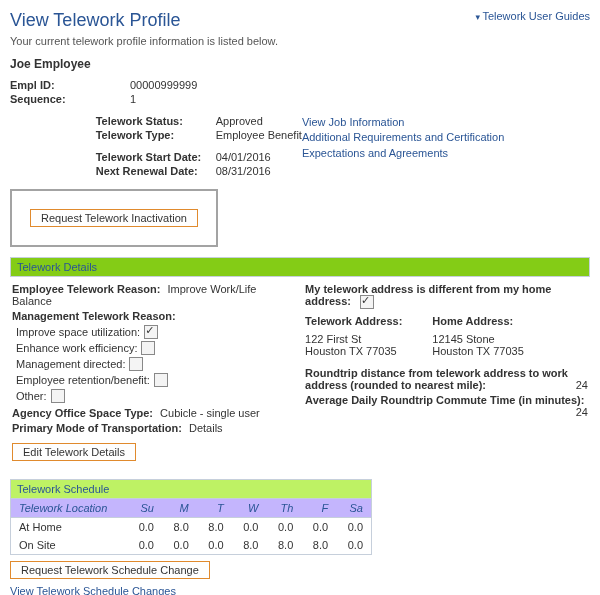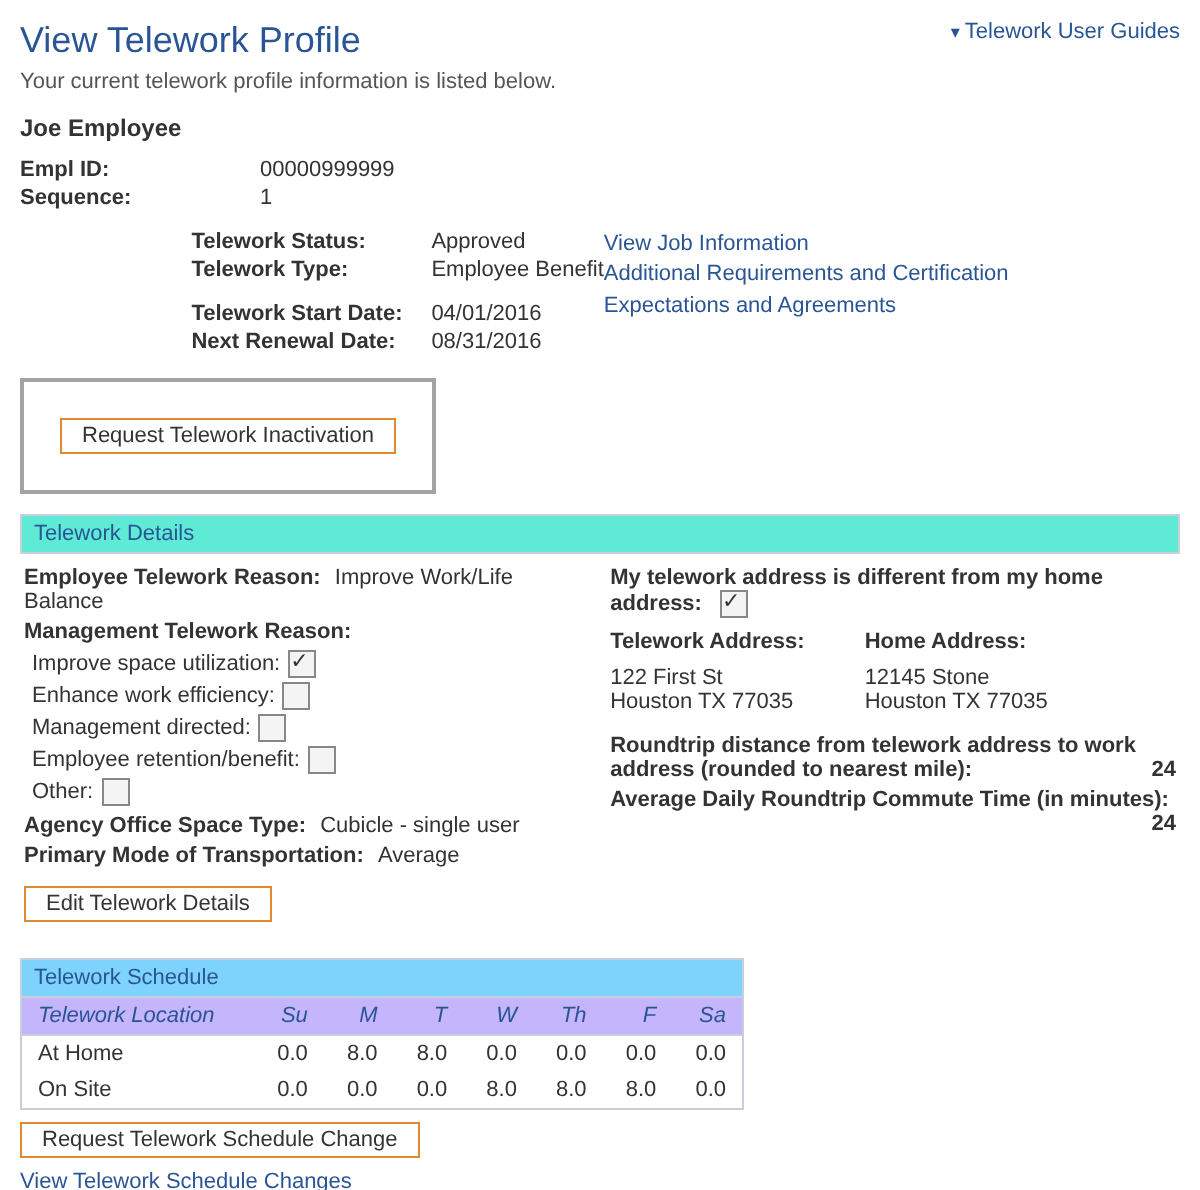--- a/index.html
+++ b/index.html
@@ -72,21 +72,21 @@
   .btn {
     background: #fefefe;
     border: 1px solid #e08a2d;
     padding: 2px 10px;
     font-size: 11px;
     cursor: pointer;
     color: #333;
     font-family: Arial, sans-serif;
   }
   .section-header {
-    background: #5eead4;
+    background: #84cc16;
     border: 1px solid #c6cfdb;
     color: #2a5595;
     padding: 3px 6px;
     font-size: 11px;
     margin-top: 4px;
   }
   .section-body {
     padding: 6px 2px 8px 2px;
   }
   .details-flex {
@@ -137,32 +137,32 @@
     color: #333;
   }
   .addr-cols {
     display: flex;
     gap: 30px;
     margin-top: 6px;
   }
   .addr-col .field-label { display:block; }
   .num-right {
     float: right;
-    font-weight: bold;
+    font-weight: normal;
   }
   .sched-box {
     border: 1px solid #c6cfdb;
     margin-top: 10px;
     width: 360px;
   }
   .sched-title {
     color: #2a5595;
     padding: 3px 6px;
     font-size: 11px;
-    background:#7dd3fc;
+    background:#bef264;
   }
   .sched-table {
     border-collapse: collapse;
     width: 100%;
     font-size: 11px;
   }
   .sched-table th {
     background: #c4b5fd;
     border-top: 1px solid #c6cfdb;
     border-bottom: 1px solid #c6cfdb;
@@ -291,21 +291,21 @@
       <div class="chk-row">
           <label>Other:</label>
           <span class="chk"></span>
         </div>
       <div class="field-row" style="margin-top:4px;">
         <span class="field-label">Agency Office Space Type:</span>
         <span class="field-value">Cubicle - single user</span>
       </div>
       <div class="field-row">
         <span class="field-label">Primary Mode of Transportation:</span>
-        <span class="field-value">Average</span>
+        <span class="field-value">Details</span>
       </div>
     </div>
     <div class="details-right">
       <div class="field-row">
         <span class="field-label">My telework address is different from my home address:</span>
         <span class="chk checked" style="margin-left:6px;"></span>
       </div>
       <div class="addr-cols">
         <div class="addr-col">
           <span class="field-label">Telework Address:</span>

